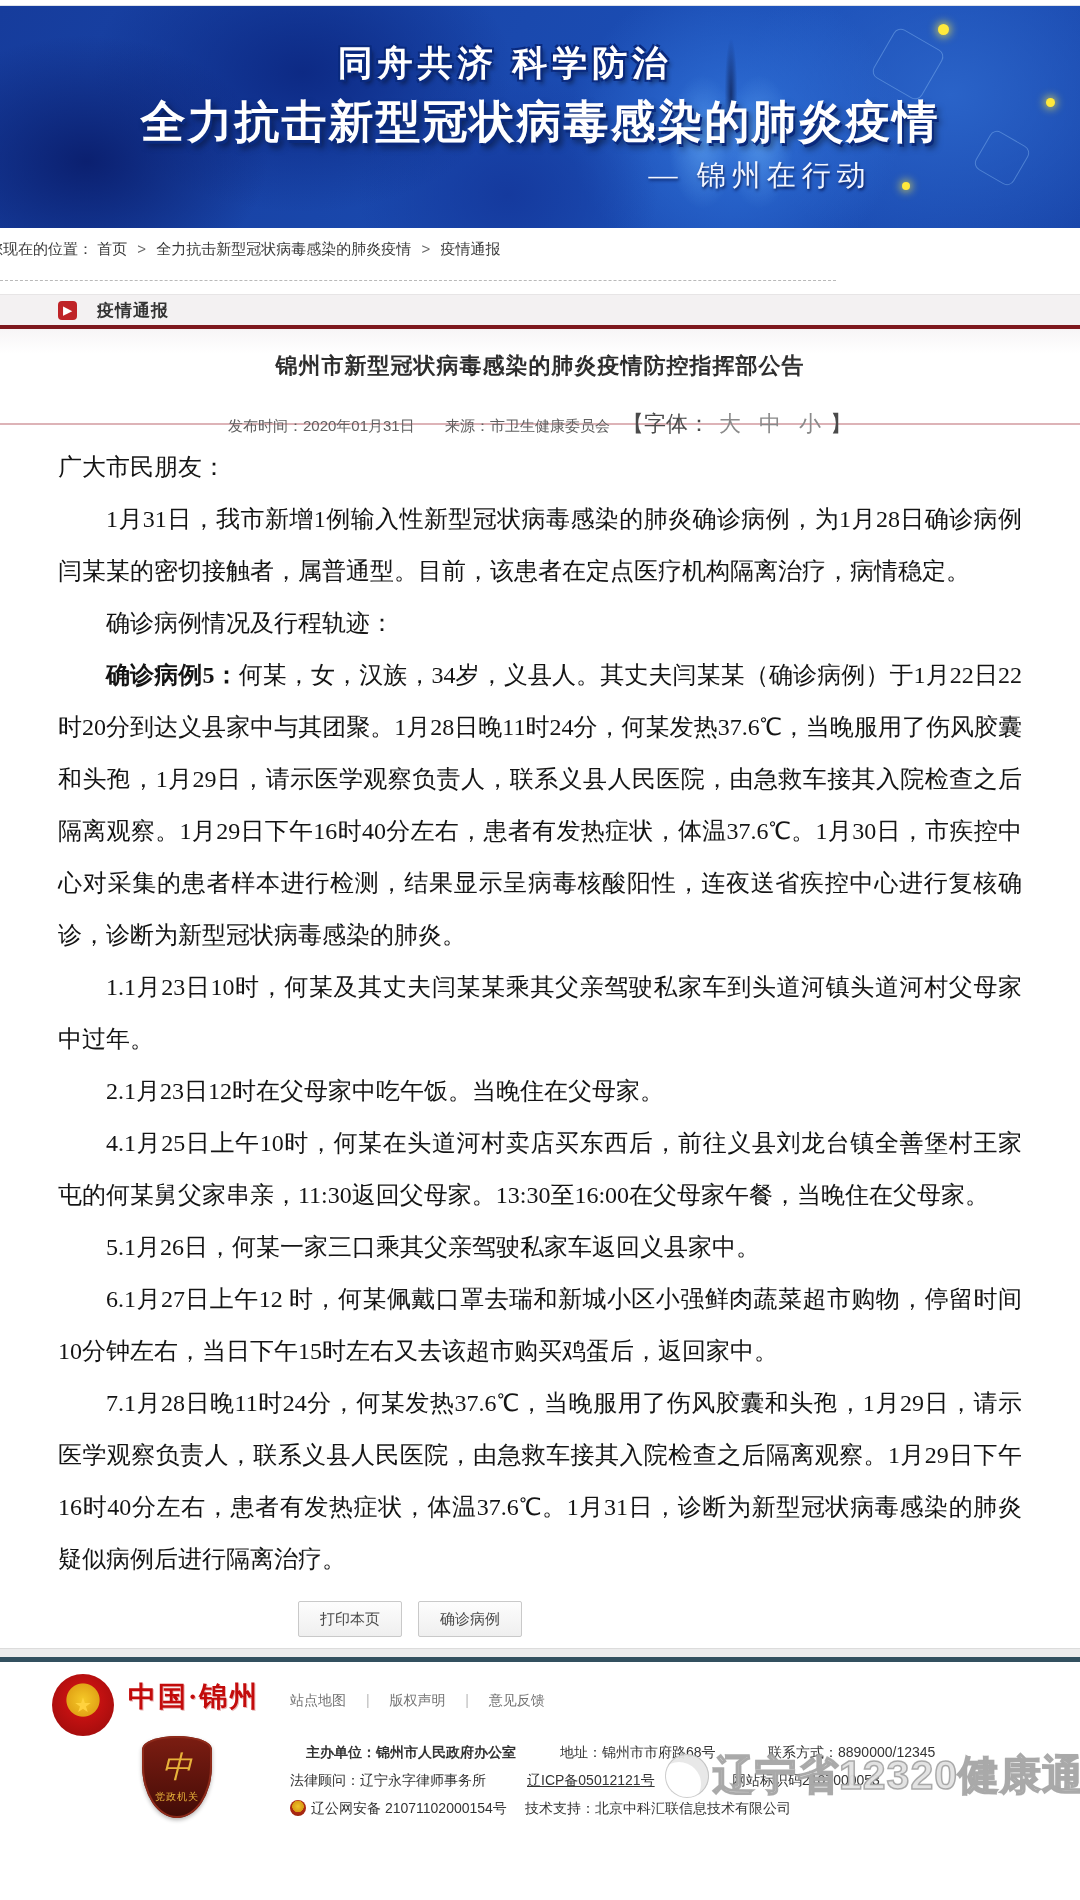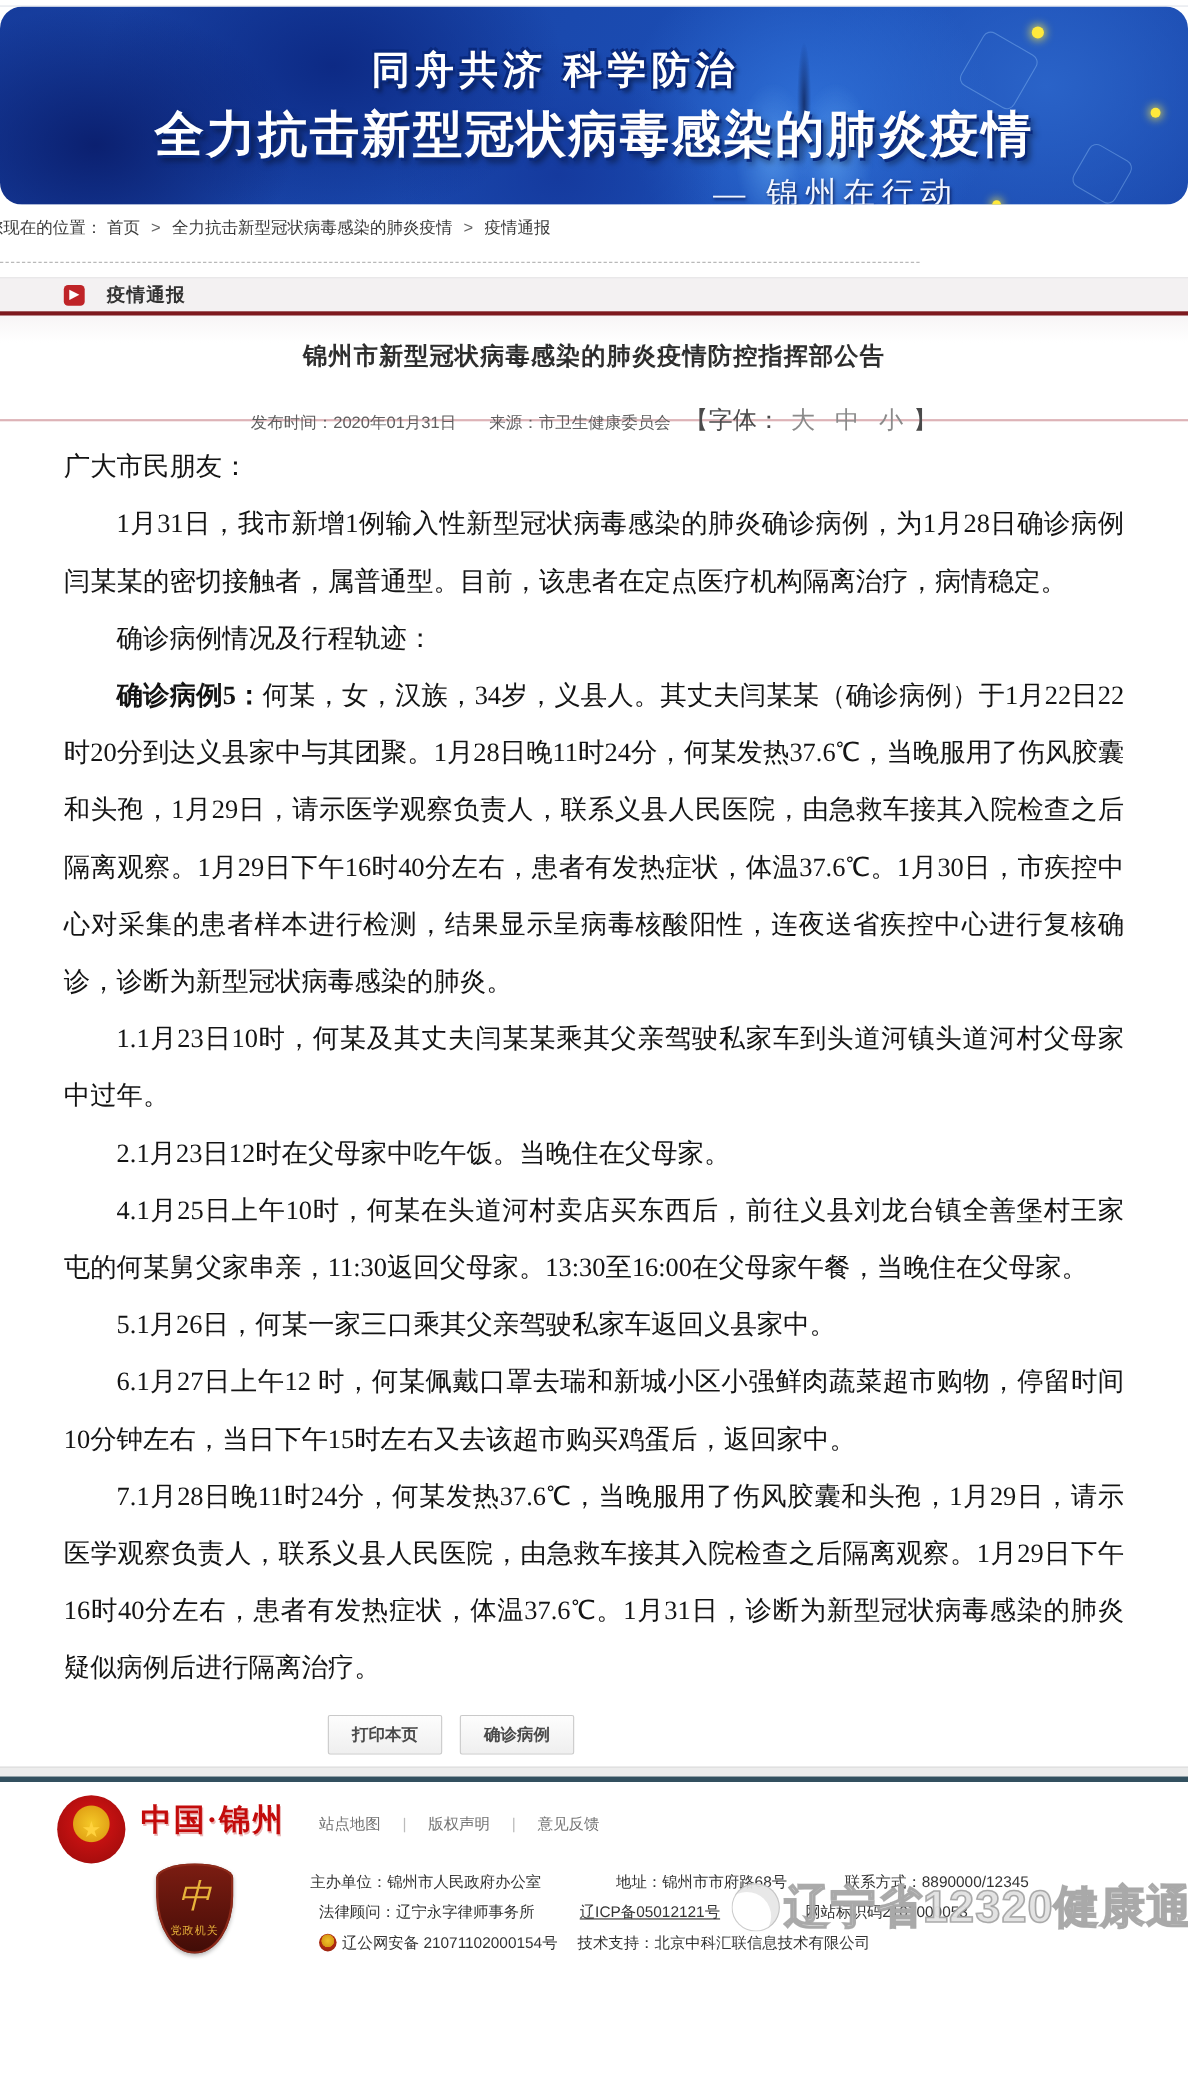--- a/index.html
+++ b/index.html
@@ -2,29 +2,28 @@
 <html><head>
 <meta charset="utf-8">
 <style>
   * { margin:0; padding:0; box-sizing:border-box; }
   html,body { width:1080px; background:#fff; font-family:"Liberation Sans", sans-serif; }
   body { position:relative; height:1900px; overflow:hidden; }
 
   
   .topstrip { height:6px; background:#fff; border-bottom:1px solid #dfe3ea; }
   .banner {
-    position:relative; height:180px; overflow:hidden;
+    position:relative; height:222px; overflow:hidden;
     background:
       radial-gradient(260px 180px at 8% 70%, #0b2070 0%, rgba(11,32,112,0) 70%),
       radial-gradient(300px 200px at 28% 30%, #0d2a85 0%, rgba(13,42,133,0) 70%),
       radial-gradient(200px 160px at 47% 85%, #153a9e 0%, rgba(21,58,158,0) 75%),
       radial-gradient(230px 210px at 68% 55%, #2f6fd6 0%, rgba(47,111,214,0) 72%),
       radial-gradient(280px 220px at 88% 40%, #2a63c8 0%, rgba(42,99,200,0) 75%),
       linear-gradient(115deg, #163c9c 0%, #1a49ae 45%, #1c50b8 70%, #1a47ab 100%);
-    border-radius: 20px;
   }
   .lungs {
     position:absolute; left:636px; top:22px; width:190px; height:190px; opacity:.8;
     background:
       radial-gradient(46px 90px at 35% 60%, rgba(120,190,255,.55) 0%, rgba(120,190,255,0) 75%),
       radial-gradient(46px 90px at 65% 60%, rgba(120,190,255,.55) 0%, rgba(120,190,255,0) 75%),
       radial-gradient(8px 70px at 50% 35%, rgba(10,20,60,.8) 0%, rgba(10,20,60,0) 80%);
   }
   .dot { position:absolute; border-radius:50%; background:#ffe93c; box-shadow:0 0 8px 2px rgba(255,233,60,.7); }
   .molecule { position:absolute; border:1px solid rgba(160,210,255,.35); }
@@ -81,21 +80,21 @@
   }
   .art-body p { text-indent:2em; }
   .art-body p.greeting { text-indent:0; }
   .art-body b { font-weight:bold; }
 
   
   .btn-row { margin:16px 0 0 298px; display:flex; gap:16px; }
   .btn {
     width:104px; height:36px; border:1px solid #c9c9c9; border-radius:2px;
     background:linear-gradient(#fdfdfd, #efefef); color:#4a4a4a; font-size:15px;
-    display:flex; align-items:center; justify-content:center; cursor:pointer;font-weight:bold;
+    display:flex; align-items:center; justify-content:center; cursor:pointer;
   }
 
   
   .footer-gap { height:9px; background:#ececec; margin-top:11px; border-top:1px solid #dcdcdc; }
   .footer-line { height:5px; background:#32505f; }
   .footer { position:relative; height:162px; background:#fff; font-size:14px; color:#333; }
 
   .emblem {
     position:absolute; left:52px; top:12px; width:62px; height:62px; border-radius:50%;
     background:radial-gradient(circle at 50% 42%, #f5c928 0%, #e2a416 34%, #c41111 36%, #a50d0d 78%, #d8a31c 80%, #b37711 100%);
@@ -213,21 +212,21 @@
   </div>
 
   <div class="f-links">
     <a href="#">站点地图</a>
     <span class="sep">|</span>
     <a href="#">版权声明</a>
     <span class="sep">|</span>
     <a href="#">意见反馈</a>
   </div>
 
-  <div class="f-item" style="left:282px; top:82px;">
+  <div class="f-item" style="left:306px; top:82px;font-weight:bold;">
     <span>主办单位：</span><span>锦州市人民政府办公室</span>
   </div>
   <div class="f-item" style="left:560px; top:82px;">
     <span>地址：</span><span>锦州市市府路68号</span>
   </div>
   <div class="f-item" style="left:768px; top:82px;">
     <span>联系方式：</span><span>8890000/12345</span>
   </div>
 
   <div class="f-item" style="left:290px; top:110px;">

